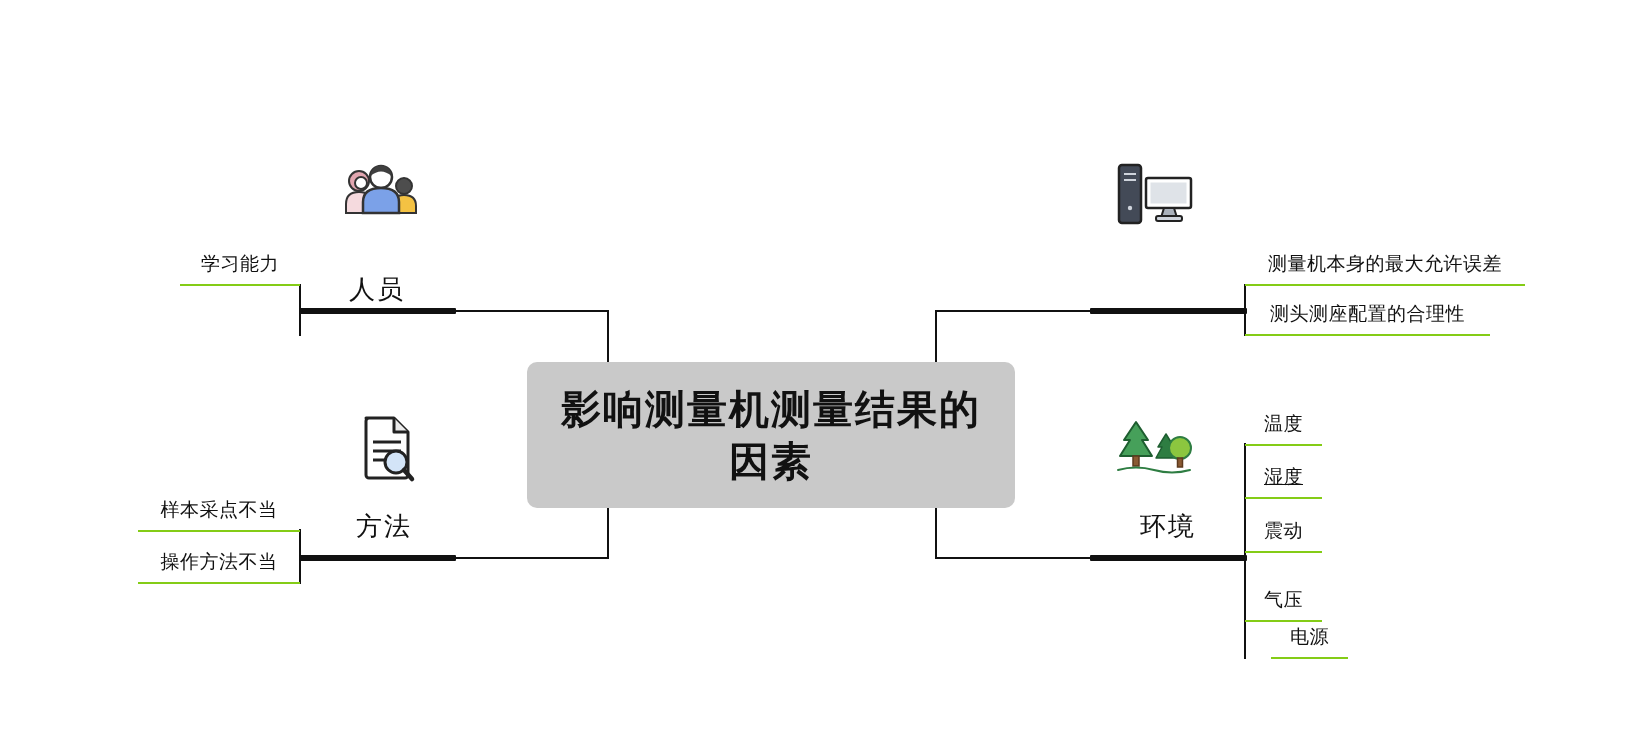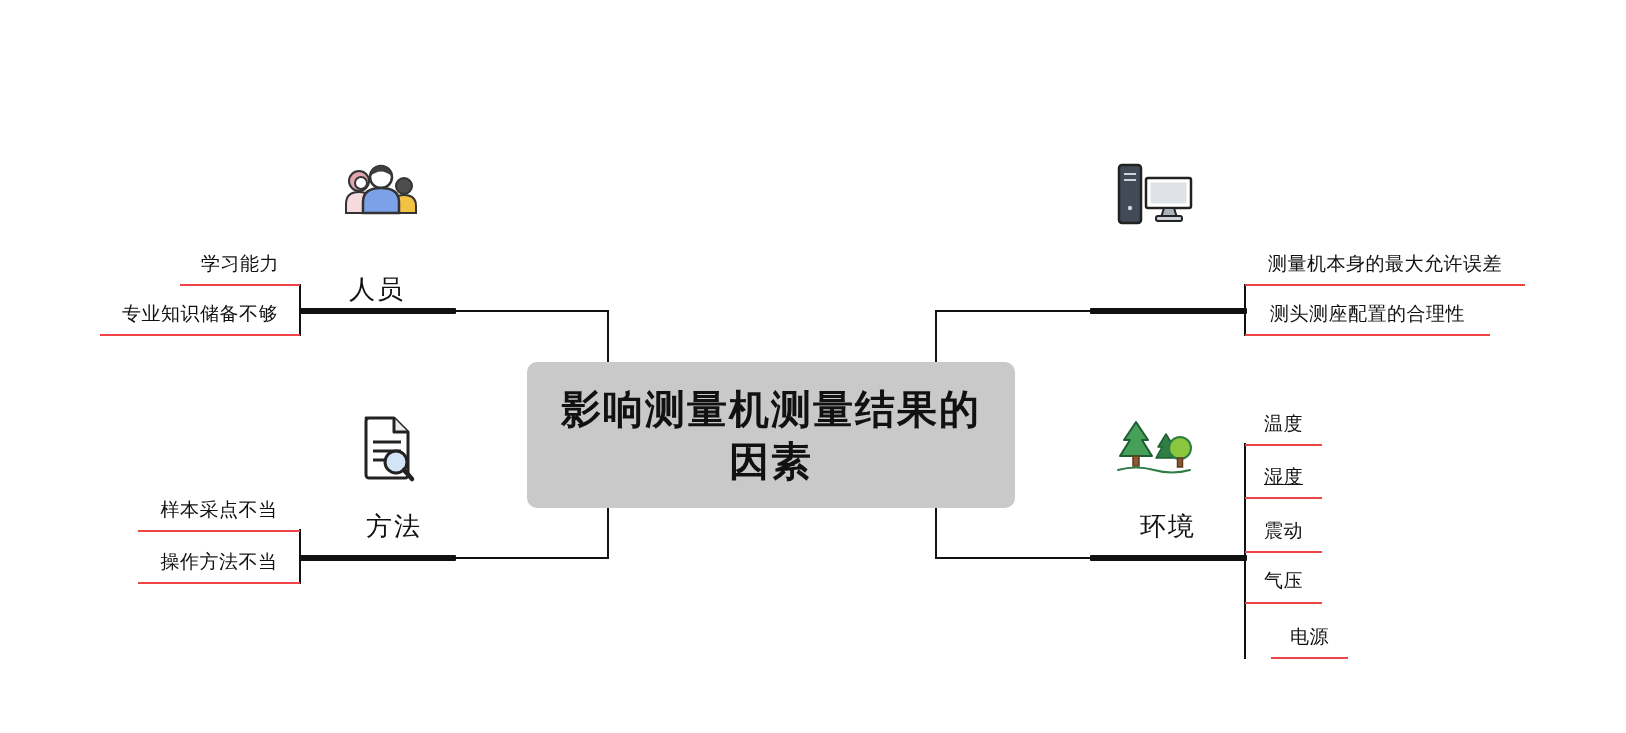--- a/index.html
+++ b/index.html
@@ -44,21 +44,21 @@
   }
   .bar {
     position: absolute;
     width: 157px;
     height: 6px;
     background: #111111;
     border-radius: 1px;
   }
   .leaf {
     position: absolute;
-    border-bottom: 2px solid #ef4444;
+    border-bottom: 2px solid #84cc16;
     text-align: center;
     font-size: 19px;
     line-height: 22px;
     padding-bottom: 9px;
     white-space: nowrap;
     letter-spacing: 0.5px;
     cursor: default;
   }
   .icon { position: absolute; }
 </style>
@@ -91,32 +91,31 @@
     <path d="M10 53 v-9 q0 -12 13 -12 q13 0 13 12 v9 z" fill="#f5dade" stroke="#333" stroke-width="2"></path>
     <circle cx="68" cy="26" r="8" fill="#4d4d4d" stroke="#333" stroke-width="2"></circle>
     <path d="M56 53 v-7 q0 -11 12 -11 q12 0 12 11 v7 z" fill="#f4c243" stroke="#333" stroke-width="2"></path>
     <circle cx="45" cy="17" r="11" fill="#ffffff" stroke="#333" stroke-width="2.5"></circle>
     <path d="M34.5 16 a10.5 10.5 0 0 1 21 0 q-10.5 -9 -21 0 z" fill="#3f3f3f"></path>
     <path d="M27 53 v-11 q0 -14 18 -14 q18 0 18 14 v11 z" fill="#7ba1e8" stroke="#333" stroke-width="2.5"></path>
   </svg>
   <div class="branch-label" style="left:299px; top:272px;">人员</div>
   <div class="bar" style="left:299px; top:308px;"></div>
   <div class="leaf" style="left:180px; top:253px; width:120px;">学习能力</div>
-  <div class="leaf" style="left:100px; top:303px; width:200px;">专业知识储备不够</div>
 
   <svg class="icon" style="left:358px; top:412px;" width="58" height="72" viewBox="0 0 58 72" xmlns="http://www.w3.org/2000/svg">
     <path d="M8 6 h28 l14 14 v43 a3 3 0 0 1 -3 3 h-36 a3 3 0 0 1 -3 -3 v-54 a3 3 0 0 1 3 -3 z" fill="#ffffff" stroke="#222" stroke-width="3" stroke-linejoin="round"></path>
     <path d="M36 6 v14 h14" fill="#ececec" stroke="#222" stroke-width="3" stroke-linejoin="round"></path>
     <line x1="15" y1="30" x2="43" y2="30" stroke="#222" stroke-width="3"></line>
     <line x1="15" y1="39" x2="43" y2="39" stroke="#222" stroke-width="3"></line>
     <line x1="15" y1="48" x2="29" y2="48" stroke="#222" stroke-width="3"></line>
     <circle cx="38" cy="50" r="11" fill="#cfe2f6" fill-opacity="0.92" stroke="#222" stroke-width="3"></circle>
     <line x1="46" y1="58" x2="54" y2="67" stroke="#222" stroke-width="4.5" stroke-linecap="round"></line>
   </svg>
-  <div class="branch-label" style="left:316px; top:509px;">方法</div>
+  <div class="branch-label" style="left:306px; top:509px;">方法</div>
   <div class="bar" style="left:299px; top:555px;"></div>
   <div class="leaf" style="left:138px; top:499px; width:162px;">样本采点不当</div>
   <div class="leaf" style="left:138px; top:551px; width:162px;">操作方法不当</div>
 
   <svg class="icon" style="left:1116px; top:162px;" width="78" height="66" viewBox="0 0 78 66" xmlns="http://www.w3.org/2000/svg">
     <rect x="3" y="3" width="22" height="58" rx="3" fill="#434a57" stroke="#222" stroke-width="2.5"></rect>
     <line x1="8" y1="12" x2="20" y2="12" stroke="#cfd4dc" stroke-width="2"></line>
     <line x1="8" y1="18" x2="20" y2="18" stroke="#cfd4dc" stroke-width="2"></line>
     <circle cx="14" cy="46" r="2.2" fill="#cfd4dc"></circle>
     <rect x="30" y="16" width="45" height="30" rx="2" fill="#ffffff" stroke="#222" stroke-width="2.5"></rect>
@@ -134,16 +133,16 @@
     <path d="M52 16 L60 29 H56 L62 40 H42 L48 29 H44 Z" fill="#2e7d42" stroke="#1e5e30" stroke-width="1.5" stroke-linejoin="round"></path>
     <circle cx="66" cy="30" r="11" fill="#8cc63f" stroke="#2e7d42" stroke-width="2"></circle>
     <rect x="63.5" y="40" width="5" height="9" fill="#8a5a33" stroke="#5d3a1e" stroke-width="1.5"></rect>
     <path d="M4 52 q18 -5 36 0 q18 5 36 0" fill="none" stroke="#2e7d42" stroke-width="2" stroke-linecap="round"></path>
   </svg>
   <div class="branch-label" style="left:1090px; top:509px;">环境</div>
   <div class="bar" style="left:1090px; top:555px;"></div>
   <div class="leaf" style="left:1245px; top:413px; width:77px;">温度</div>
   <div class="leaf" style="left:1245px; top:466px; width:77px;text-decoration:underline;">湿度</div>
   <div class="leaf" style="left:1245px; top:520px; width:77px;">震动</div>
-  <div class="leaf" style="left:1245px; top:571px; width:77px;font-family:Liberation Mono, monospace;">气压</div>
+  <div class="leaf" style="left:1245px; top:589px; width:77px;">气压</div>
   <div class="leaf" style="left:1245px; top:626px; width:77px;margin-left:26px;">电源</div>
 
 </div>
 
 </body></html>

